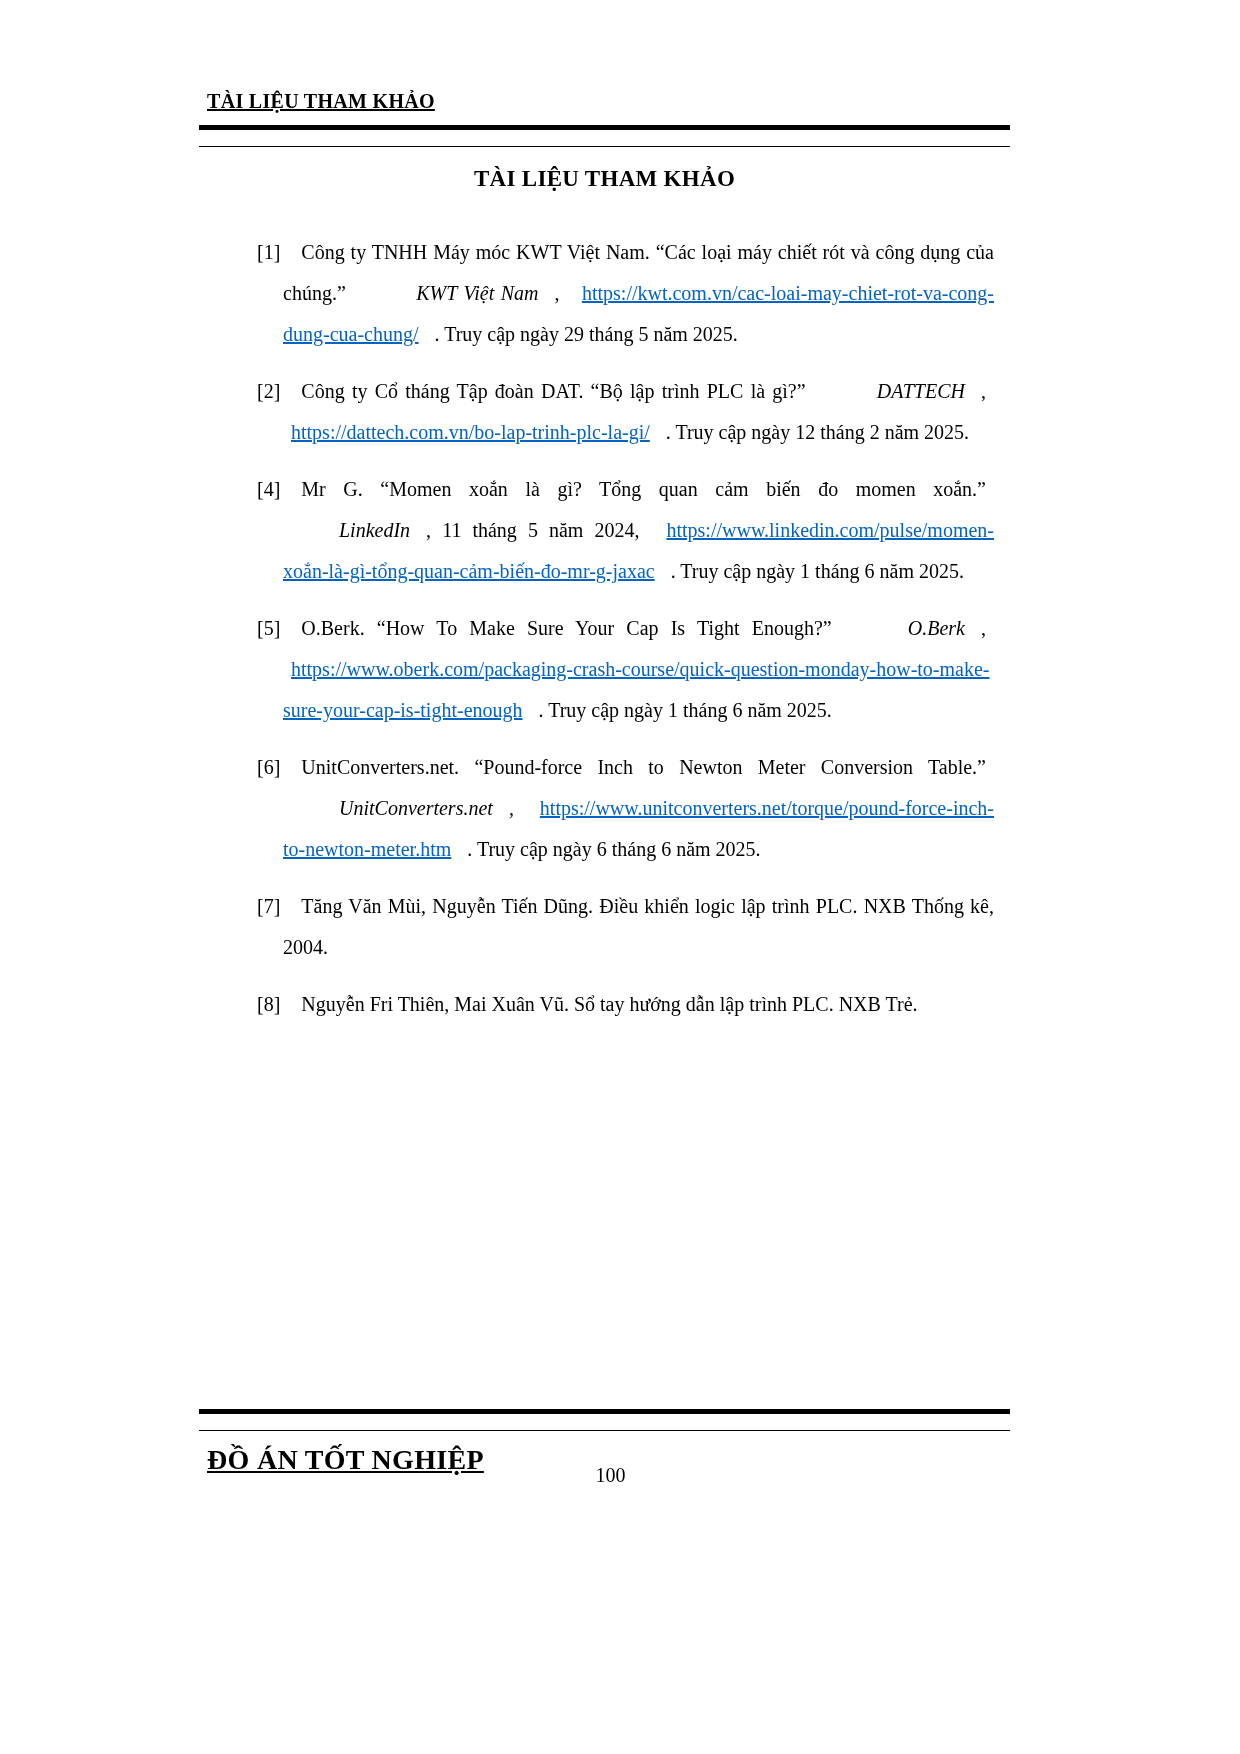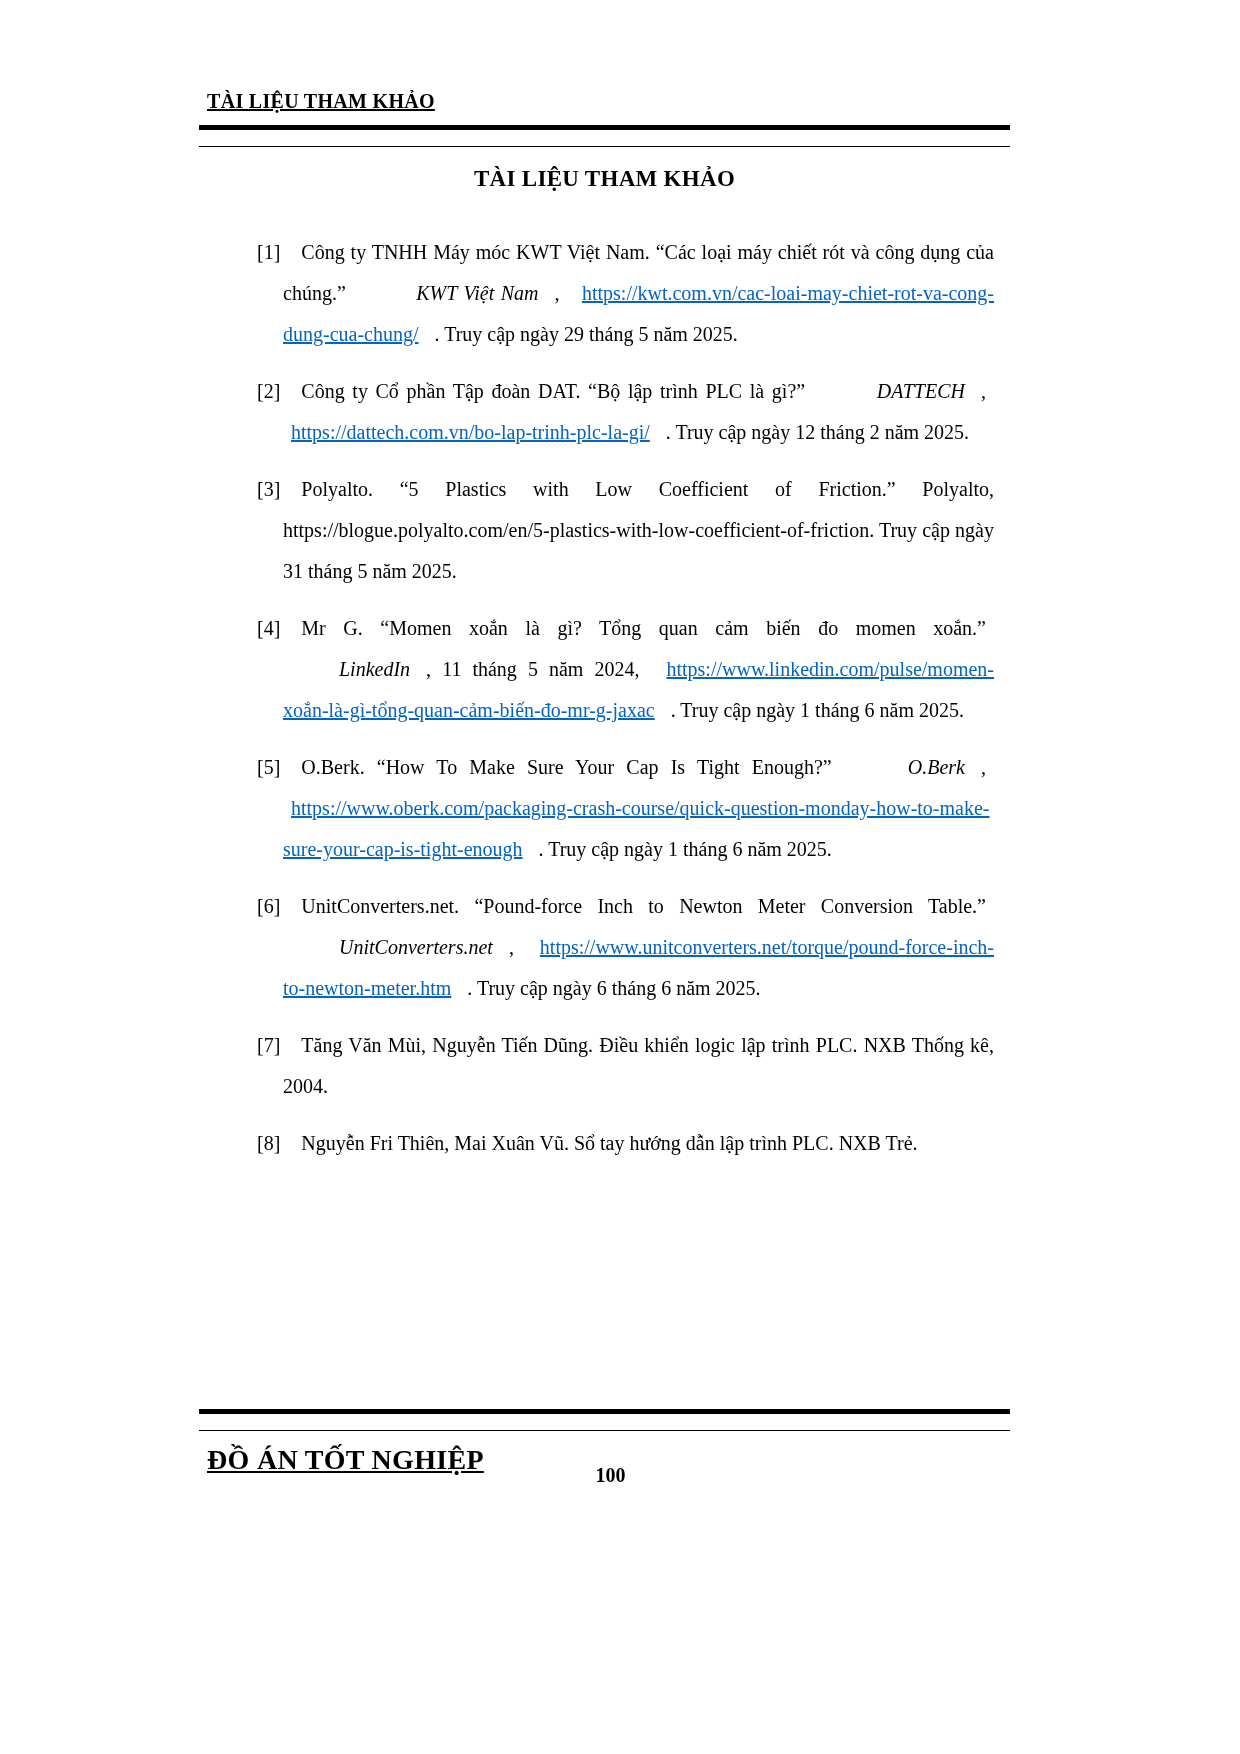--- a/index.html
+++ b/index.html
@@ -39,39 +39,38 @@
   .ref-link { color:var(--link-color); cursor:pointer; }
 
   
   .footer { position:absolute; top:1393px; left:183px; width:827px; }
   .footer-text {
     font-size:28px; font-weight:bold; text-decoration:underline;
     letter-spacing:0.3px; margin-top:5px;
   }
   .page-number {
     position:absolute; top:1448px; left:0; width:1205px;
-    text-align:center; font-size:20px; font-weight:bold;
+    text-align:center; font-size:20px; font-weight:normal;
   }
 </style>
 </head>
 <body>
 
 <div class="page">
 
   <header class="header">
     <div class="header-text">TÀI LIỆU THAM KHẢO</div>
     <div class="rule-thickthin"></div>
   </header>
 
   <main class="main">
     <h1 class="title">TÀI LIỆU THAM KHẢO</h1>
     <div class="refs" id="refs">
         <p class="ref"><span class="ref-label">[1]</span><span class="seg-normal">Công ty TNHH Máy móc KWT Việt Nam. “Các loại máy chiết rót và công dụng của chúng.” </span><span class="seg-italic">KWT Việt Nam</span><span class="seg-normal">, </span><a class="ref-link" href="#">https://kwt.com.vn/cac-loai-may-chiet-rot-va-cong-dung-cua-chung/</a><span class="seg-normal">. Truy cập ngày 29 tháng 5 năm 2025.</span></p>
-        <p class="ref"><span class="ref-label">[2]</span><span class="seg-normal">Công ty Cổ phần Tập đoàn DAT. “Bộ lập trình PLC là gì?” </span><span class="seg-italic">DATTECH</span><span class="seg-normal">, </span><a class="ref-link" href="#">https://dattech.com.vn/bo-lap-trinh-plc-la-gi/</a><span class="seg-normal">. Truy cập ngày 12 tháng 2 năm 2025.</span></p>
-        <p class="ref"><span class="ref-label">[3]</span><span class="seg-normal">Polyalto. “5 Plastics with Low Coefficient of Friction.” Polyalto, https://blogue.polyalto.com/en/5-plastics-with-low-coefficient-of-friction. Truy cập ngày 31 tháng 5 năm 2025.</span></p>
+        <p class="ref"><span class="ref-label">[2]</span><span class="seg-normal">Công ty Cổ tháng Tập đoàn DAT. “Bộ lập trình PLC là gì?” </span><span class="seg-italic">DATTECH</span><span class="seg-normal">, </span><a class="ref-link" href="#">https://dattech.com.vn/bo-lap-trinh-plc-la-gi/</a><span class="seg-normal">. Truy cập ngày 12 tháng 2 năm 2025.</span></p>
         <p class="ref"><span class="ref-label">[4]</span><span class="seg-normal">Mr G. “Momen xoắn là gì? Tổng quan cảm biến đo momen xoắn.” </span><span class="seg-italic">LinkedIn</span><span class="seg-normal">, 11 tháng 5 năm 2024, </span><a class="ref-link" href="#">https://www.linkedin.com/pulse/momen-xoắn-là-gì-tổng-quan-cảm-biến-đo-mr-g-jaxac</a><span class="seg-normal">. Truy cập ngày 1 tháng 6 năm 2025.</span></p>
         <p class="ref"><span class="ref-label">[5]</span><span class="seg-normal">O.Berk. “How To Make Sure Your Cap Is Tight Enough?” </span><span class="seg-italic">O.Berk</span><span class="seg-normal">, </span><a class="ref-link" href="#">https://www.oberk.com/packaging-crash-course/quick-question-monday-how-to-make-sure-your-cap-is-tight-enough</a><span class="seg-normal">. Truy cập ngày 1 tháng 6 năm 2025.</span></p>
         <p class="ref"><span class="ref-label">[6]</span><span class="seg-normal">UnitConverters.net. “Pound-force Inch to Newton Meter Conversion Table.” </span><span class="seg-italic">UnitConverters.net</span><span class="seg-normal">, </span><a class="ref-link" href="#">https://www.unitconverters.net/torque/pound-force-inch-to-newton-meter.htm</a><span class="seg-normal">. Truy cập ngày 6 tháng 6 năm 2025.</span></p>
         <p class="ref"><span class="ref-label">[7]</span><span class="seg-normal">Tăng Văn Mùi, Nguyễn Tiến Dũng. Điều khiển logic lập trình PLC. NXB Thống kê, 2004.</span></p>
         <p class="ref"><span class="ref-label">[8]</span><span class="seg-normal">Nguyễn Fri Thiên, Mai Xuân Vũ. Sổ tay hướng dẫn lập trình PLC. NXB Trẻ.</span></p>
       </div>
   </main>
 
   <footer class="footer">
     <div class="rule-thickthin"></div>

